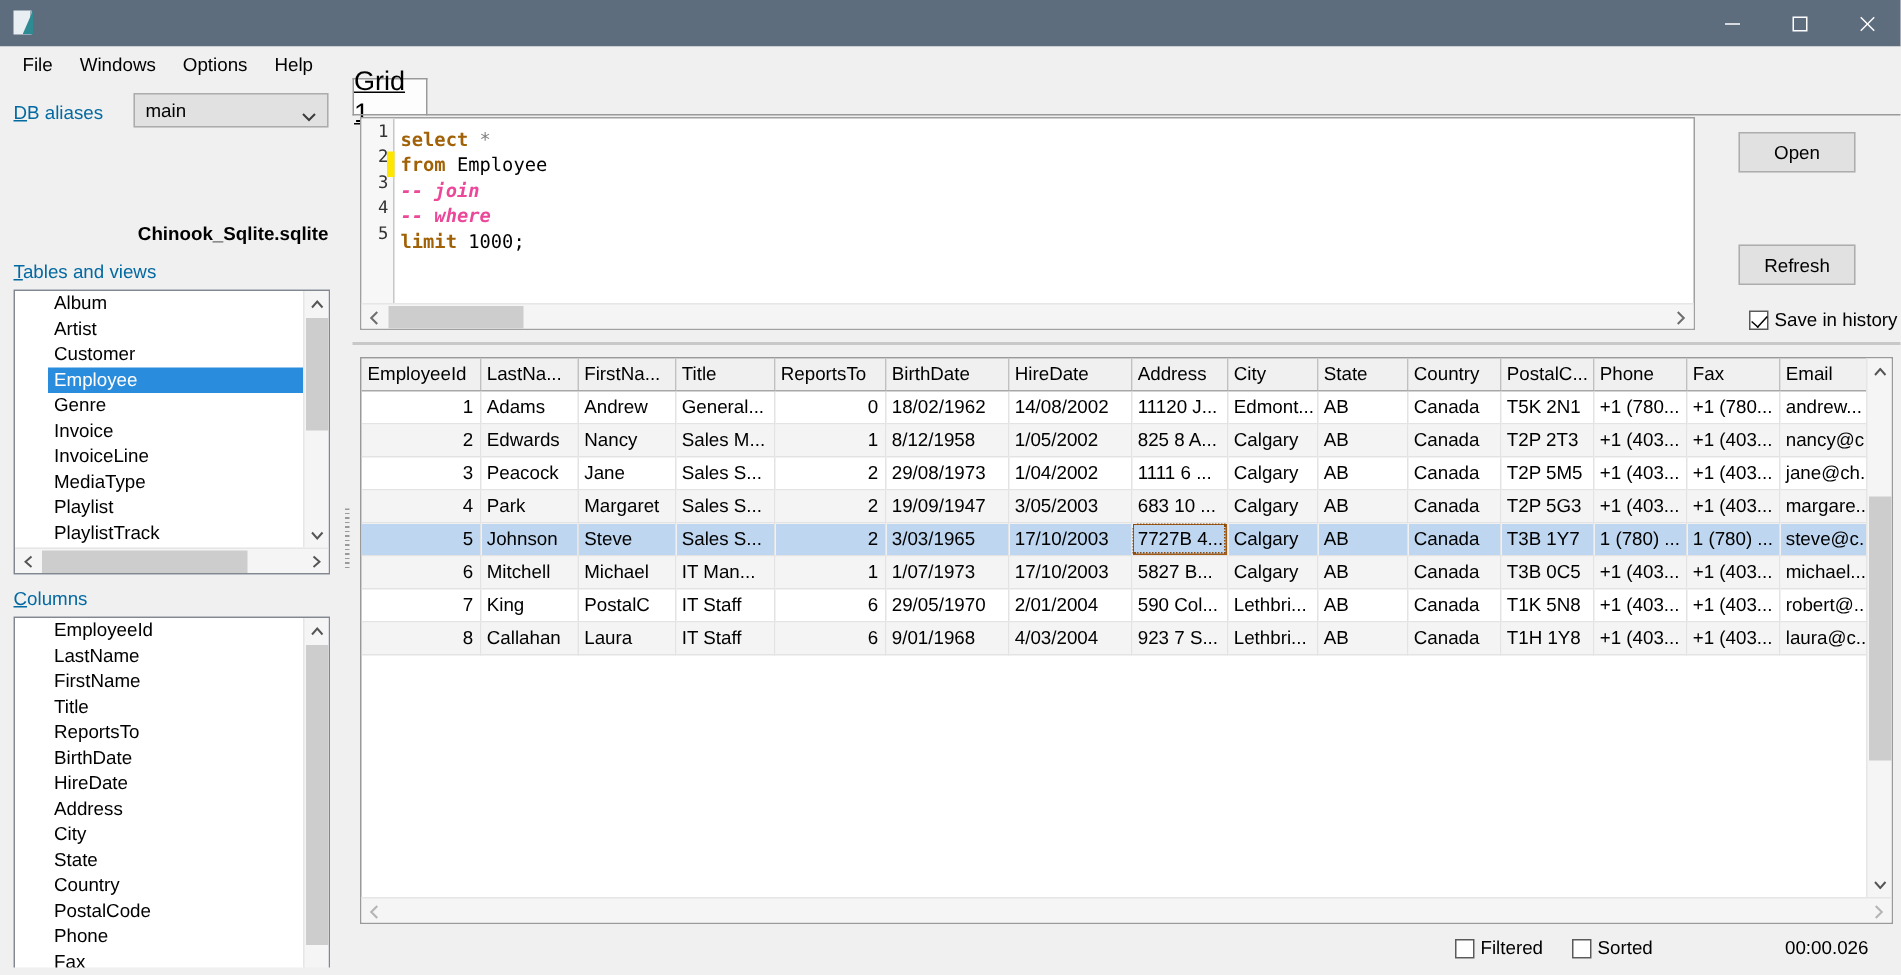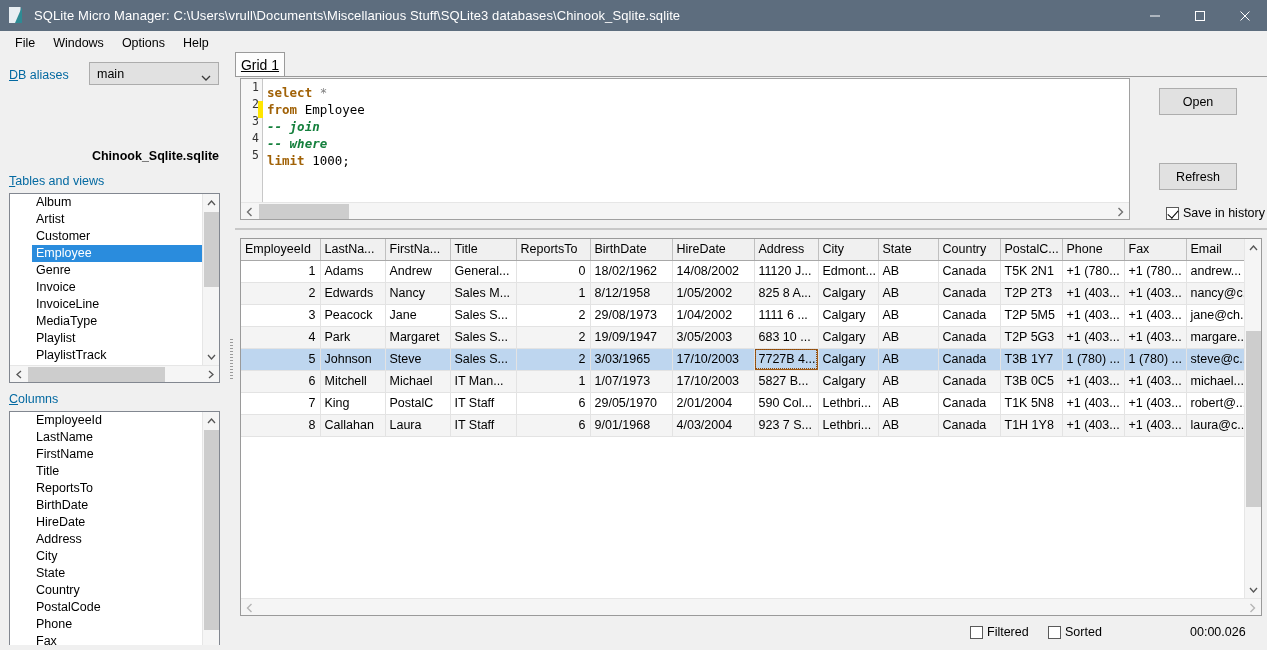--- a/index.html
+++ b/index.html
@@ -147,21 +147,21 @@
   }
 
   
   #tabstrip {
     position: absolute; left: 235px; top: 52px; width: 1032px; height: 25px;
   }
   #tab-grid1 {
     position: absolute; left: 0; top: 0; width: 50px; height: 25px;
     background: #fdfdfd; border: 1px solid #9a9a9a; border-bottom: none;
     display: flex; align-items: center; justify-content: center;
-    font-size: 14px;
+    font-size: 18px;
     text-decoration: underline;
   }
   #tabline {
     position: absolute; left: 0; top: 24px; width: 1032px; height: 1px;
     background: #9a9a9a;
   }
 
   
   #editor-wrap {
     position: absolute; left: 240px; top: 78px; width: 890px; height: 142px;
@@ -185,21 +185,21 @@
     background: #ffe600;
   }
   #codearea {
     position: absolute; left: 26px; top: 5px; right: 0; bottom: 0;
   }
   .cline {
     height: 17px; line-height: 17px; white-space: pre;
     font-family: "DejaVu Sans Mono", monospace; font-size: 12.5px;
   }
   .kw { color: #a16207; font-weight: bold; }
-  .cm { color: #15803d; font-weight: bold; font-style: italic; }
+  .cm { color: #ec4899; font-weight: bold; font-style: italic; }
   .op { color: #808080; }
   .num { color: #000; }
   .idn { color: #000; }
   #editor-hsb {
     position: absolute; left: 0; right: 0; bottom: 0; height: 17px;
     background: #f5f5f5; border-top: 1px solid #e6e6e6;
   }
   #editor-hsb .arr {
     position: absolute; top: 0; width: 17px; height: 17px;
     display: flex; align-items: center; justify-content: center; color: #707070;
@@ -312,21 +312,20 @@
   }
 </style>
 </head>
 <body>
 
 <div id="titlebar">
   <div id="title-icon">
     <div class="pg"></div>
       <div class="fold"></div>
   </div>
-  <div id="title-text">SQLite Micro Manager: C:\Users\vrull\Documents\Miscellanious Stuff\SQLite3 databases\Chinook_Sqlite.sqlite</div>
   <div id="win-buttons">
     <div class="winbtn">
       <svg width="12" height="12" viewBox="0 0 12 12">
           <line x1="1" y1="6" x2="11" y2="6" stroke="#fff" stroke-width="1"></line>
         </svg>
     </div>
     <div class="winbtn">
       <svg width="12" height="12" viewBox="0 0 12 12">
           <rect x="1.5" y="1.5" width="9" height="9" fill="none" stroke="#fff" stroke-width="1"></rect>
         </svg>

